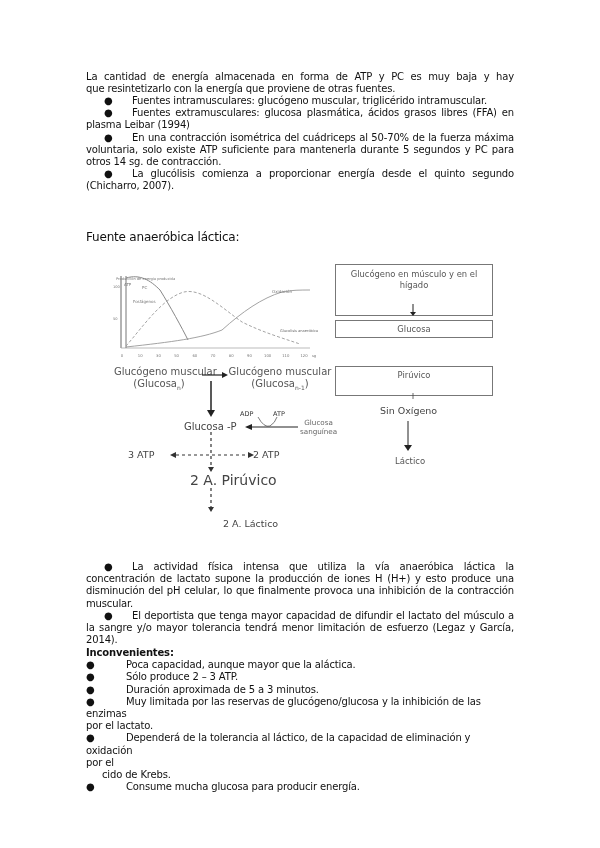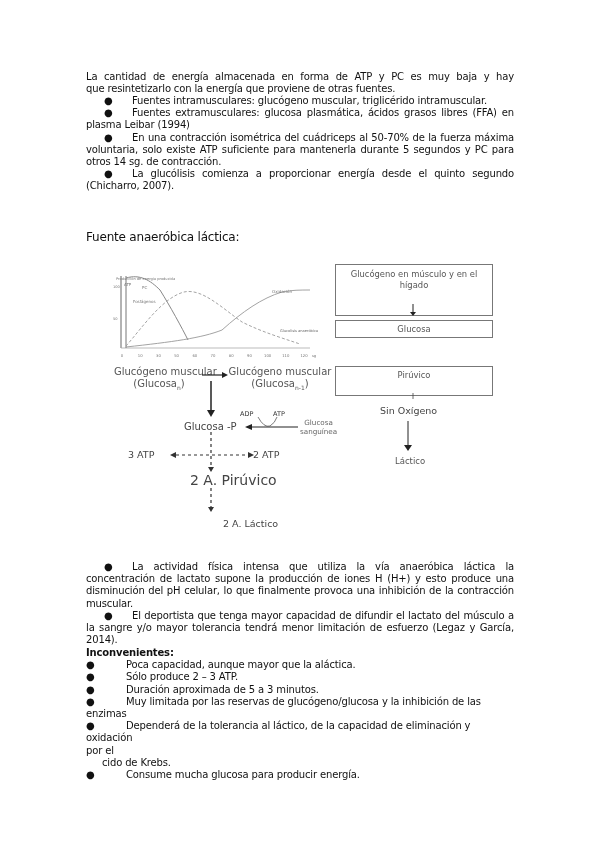--- a/index.html
+++ b/index.html
@@ -148,19 +148,20 @@
       <span class="bul">●</span><span>El deportista que tenga mayor capacidad de difundir el lactato del músculo a la sangre y/o mayor tolerancia tendrá menor limitación de esfuerzo (Legaz y García, 2014).</span>
     </div>
   </div>
 
   <div class="para txt" style="top:647px;">
     <div class="incon-title">Inconvenientes:</div>
     <div><span class="bul2">●</span><span>Poca capacidad, aunque mayor que la aláctica.</span></div>
     <div><span class="bul2">●</span><span>Sólo produce 2 – 3 ATP.</span></div>
     <div><span class="bul2">●</span><span>Duración aproximada de 5 a 3 minutos.</span></div>
     <div><span class="bul2">●</span><span>Muy limitada por las reservas de glucógeno/glucosa y la inhibición de las enzimas</span></div>
+    <div>por el lactato.</div>
     <div><span class="bul2">●</span><span>Dependerá de la tolerancia al láctico, de la capacidad de eliminación y oxidación</span></div>
     <div>por el</div>
     <div style="padding-left:16px;">cido de Krebs.</div>
     <div><span class="bul2">●</span><span>Consume mucha glucosa para producir energía.</span></div>
   </div>
 
 </div>
 
 </body></html>

